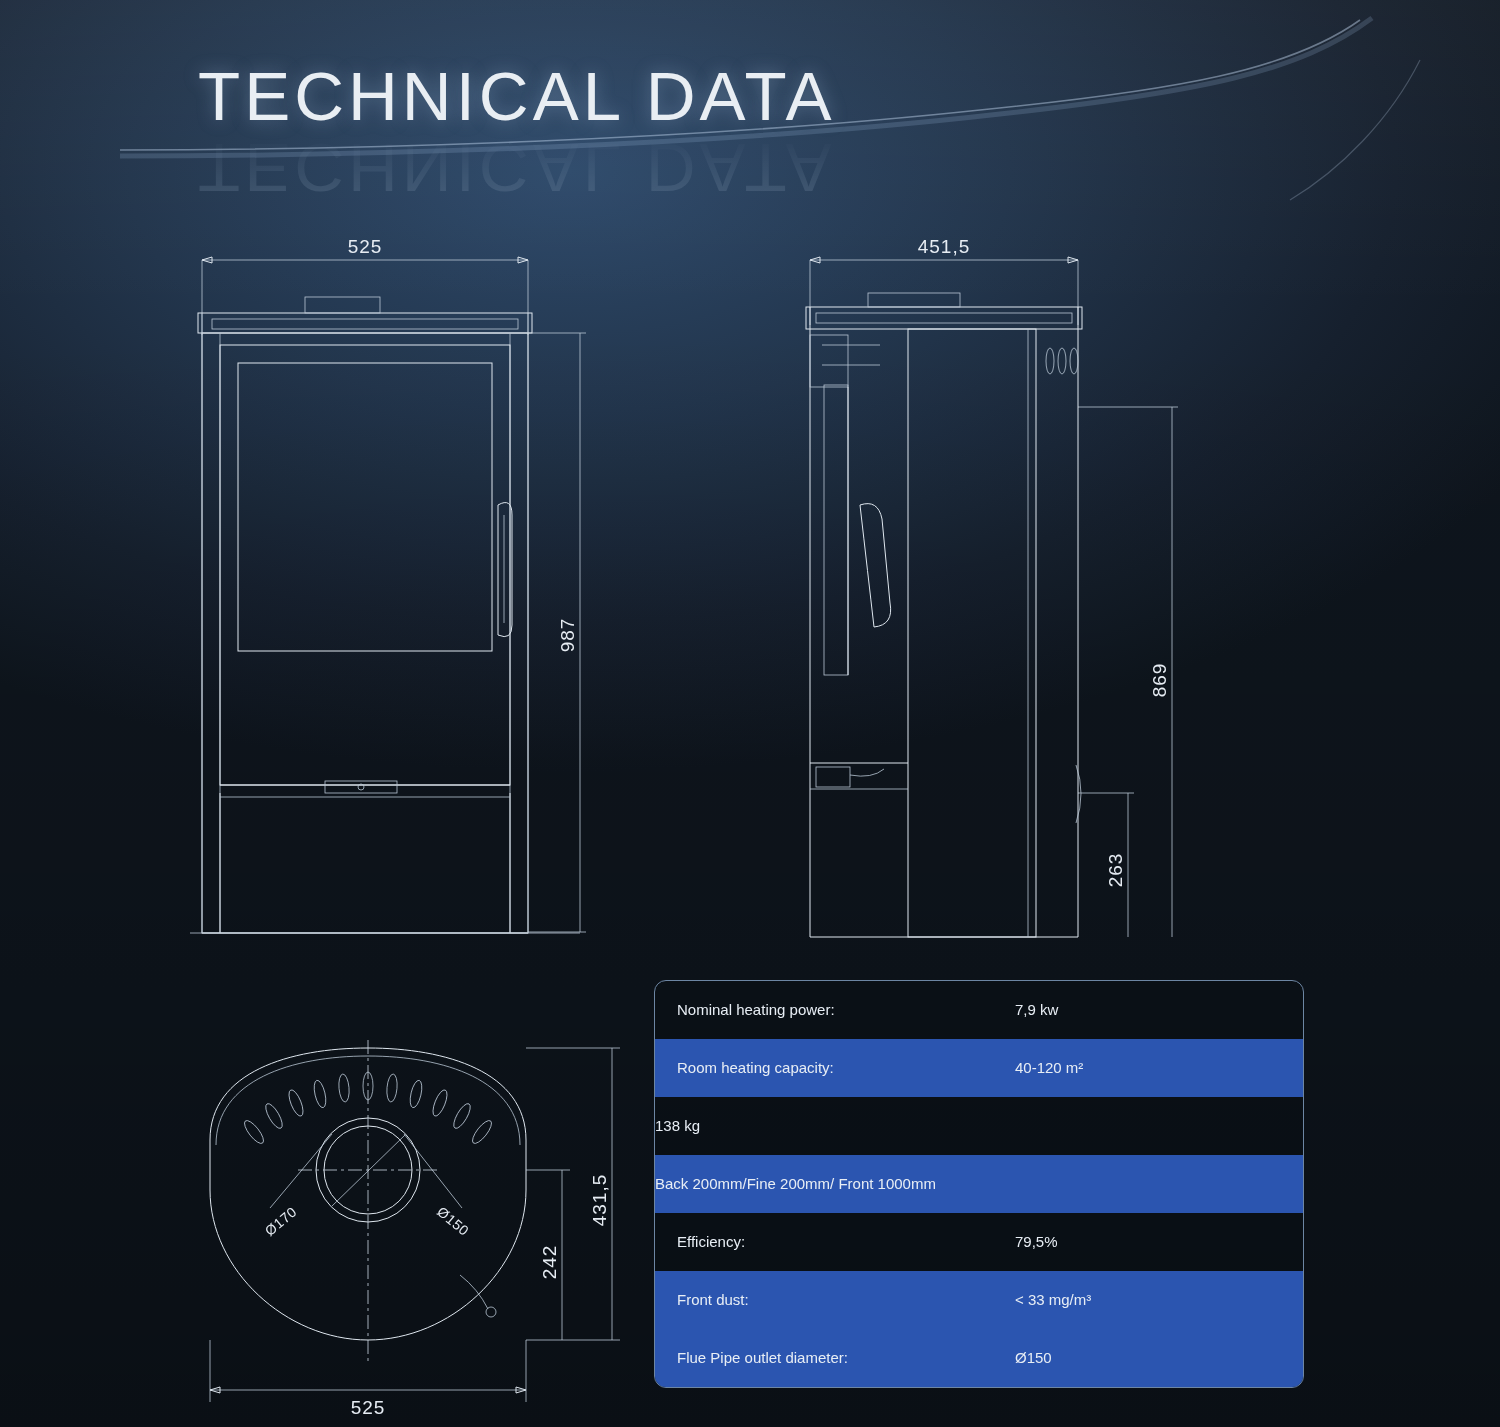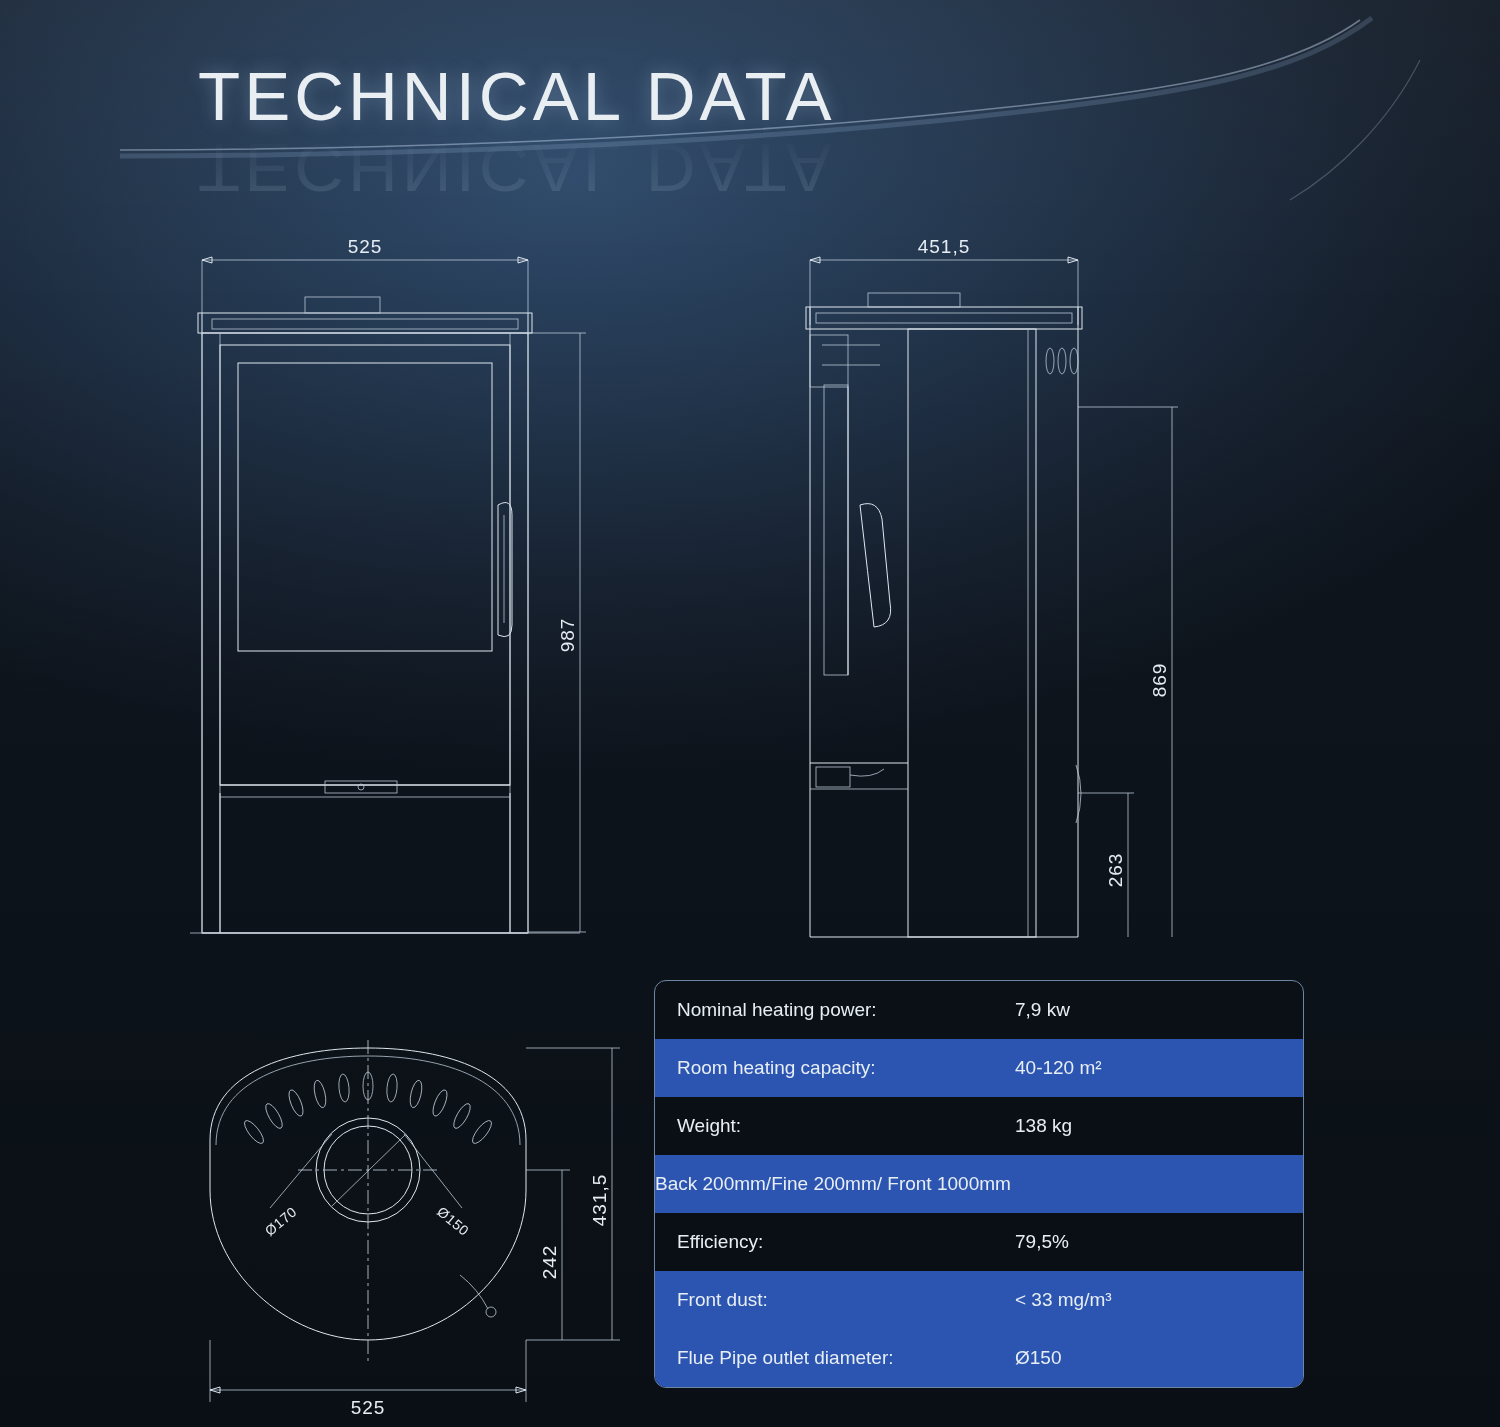--- a/index.html
+++ b/index.html
@@ -85,21 +85,21 @@
     border-radius: 12px;
     overflow: hidden;
     background: rgba(10,14,20,0.55);
     z-index: 6;
   }
   .spec-row {
     display: flex;
     align-items: center;
     min-height: 46px;
     padding: 6px 0;
-    font-size: 19px;
+    font-size: 15px;
     color: #e8eef5;
   }
   .spec-row.alt {
     background: #2b55b0;
     justify-content: space-between;
   }
   .spec-row.plain {
     background: transparent;
   }
   .spec-label {
@@ -306,21 +306,20 @@
       <div class="spec-label">Nominal heating power:</div>
       <div class="spec-value">7,9 kw</div>
     </div>
 
     <div class="spec-row alt">
       <div class="spec-label">Room heating capacity:</div>
       <div class="spec-value">40-120 m²</div>
     </div>
 
     <div class="spec-row plain">
-      <div class="spec-label">Weight:</div>
       <div class="spec-value">138 kg</div>
     </div>
 
     <div class="spec-row alt">
       <div class="spec-value">Back 200mm/Fine 200mm/ Front 1000mm</div>
     </div>
 
     <div class="spec-row plain">
       <div class="spec-label">Efficiency:</div>
       <div class="spec-value">79,5%</div>

